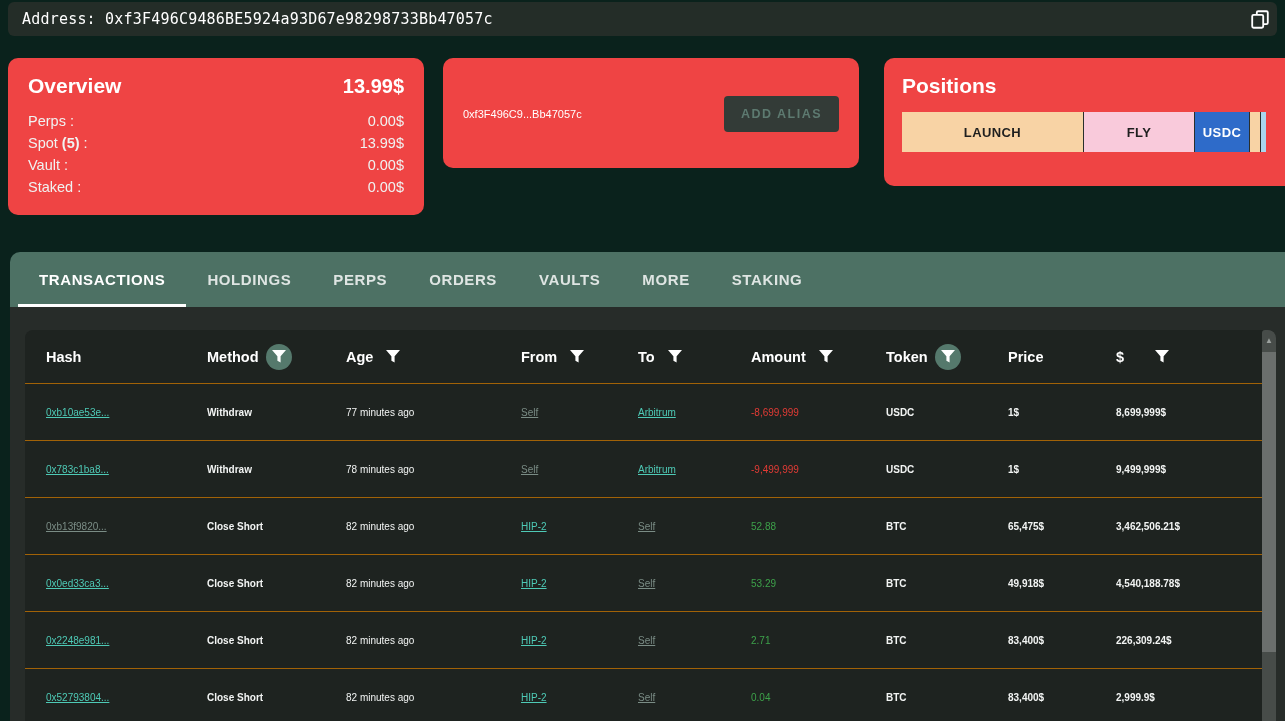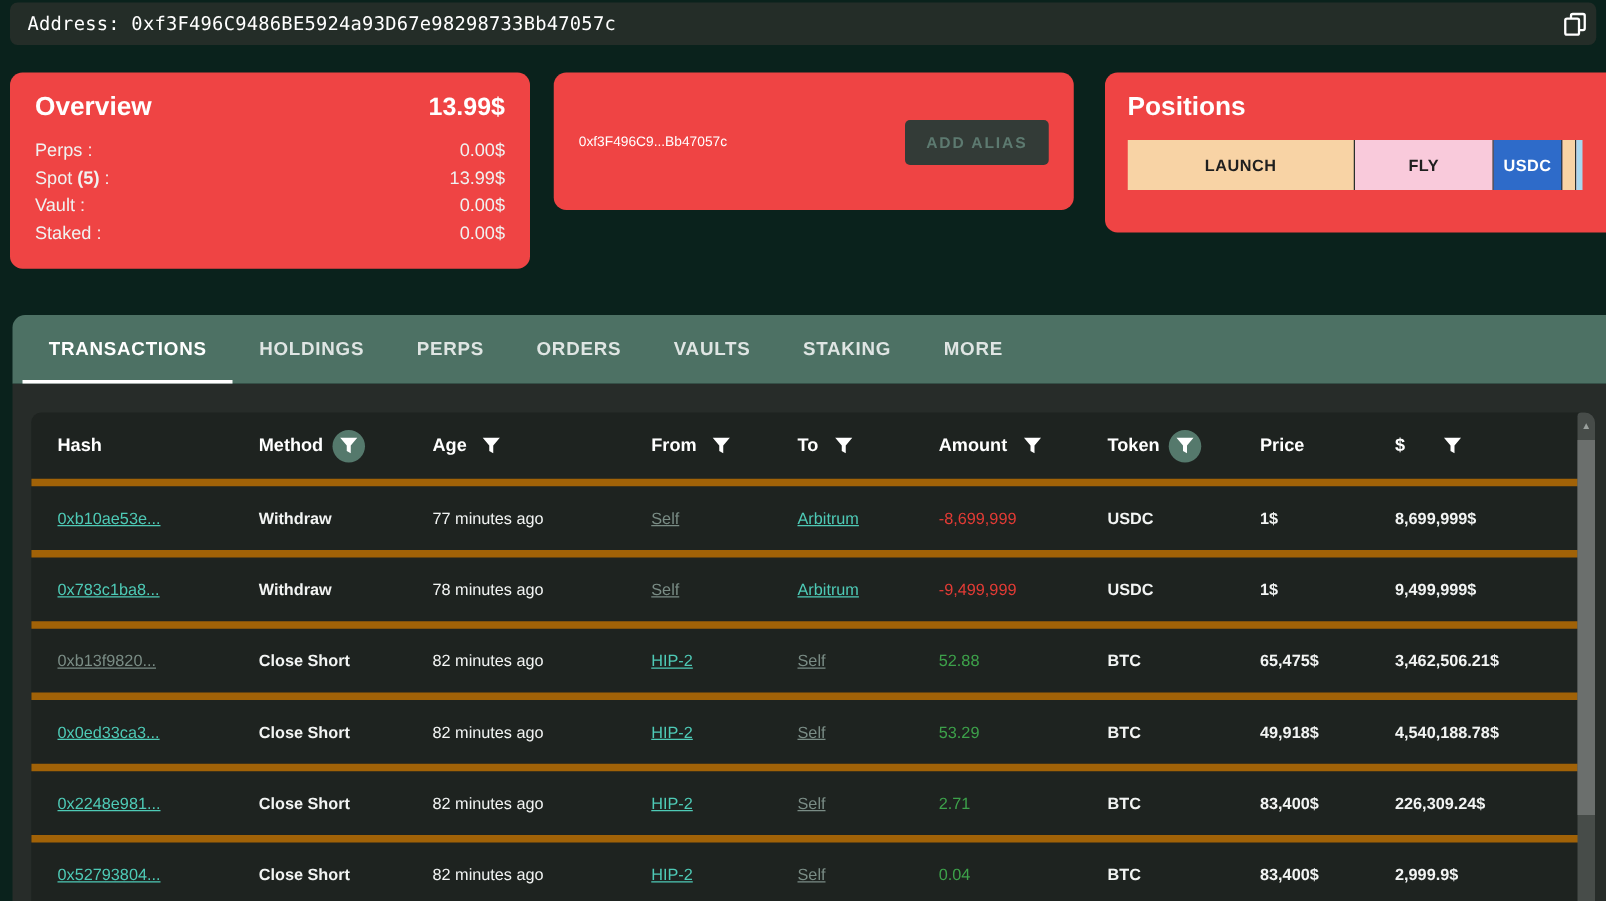--- a/index.html
+++ b/index.html
@@ -78,21 +78,21 @@
     align-items:center; padding-left:21px; padding-right:20px;
   }
   .thead { height:53px; font-size:14.5px; font-weight:700; color:#fff; }
   .th { display:flex; align-items:center; gap:7px; }
   .funnel {
     width:26px; height:26px; border-radius:50%;
     display:flex; align-items:center; justify-content:center; cursor:pointer;
     flex:0 0 auto;
   }
   .funnel.active { background:#55796c; }
-  .trow { height:57px; border-top:6px solid #a16207; font-size:13px; }
+  .trow { height:57px; border-top:1px solid #a16207; font-size:10px; }
   .cell { color:#f2f4f3; font-weight:500; }
   .cell.strong { font-weight:700; }
   a.link { text-decoration:underline; cursor:pointer; font-weight:500; }
   a.link.teal { color:#4ecab6; }
   a.link.muted { color:#7a8c85; }
   .neg { color:#e23b35; font-weight:500; }
   .pos { color:#3da14a; font-weight:500; }
   
   .scrollbar {
     position:absolute; top:23px; right:9px; width:14px; bottom:0;
@@ -166,22 +166,22 @@
     <div class="pos-seg" style="width:5px; background:#a9d7ee; border-right:none;"></div>
   </div>
 </div>
 
 <div class="tabbar">
   <div class="tab active">TRANSACTIONS</div>
   <div class="tab">HOLDINGS</div>
   <div class="tab">PERPS</div>
   <div class="tab">ORDERS</div>
   <div class="tab">VAULTS</div>
+  <div class="tab">MORE</div>
   <div class="tab">STAKING</div>
-  <div class="tab">MORE</div>
 </div>
 
 <div class="content">
   <div class="table">
 
     <div class="thead">
       <div class="th">
           <span>Hash</span>
         </div>
       <div class="th">

